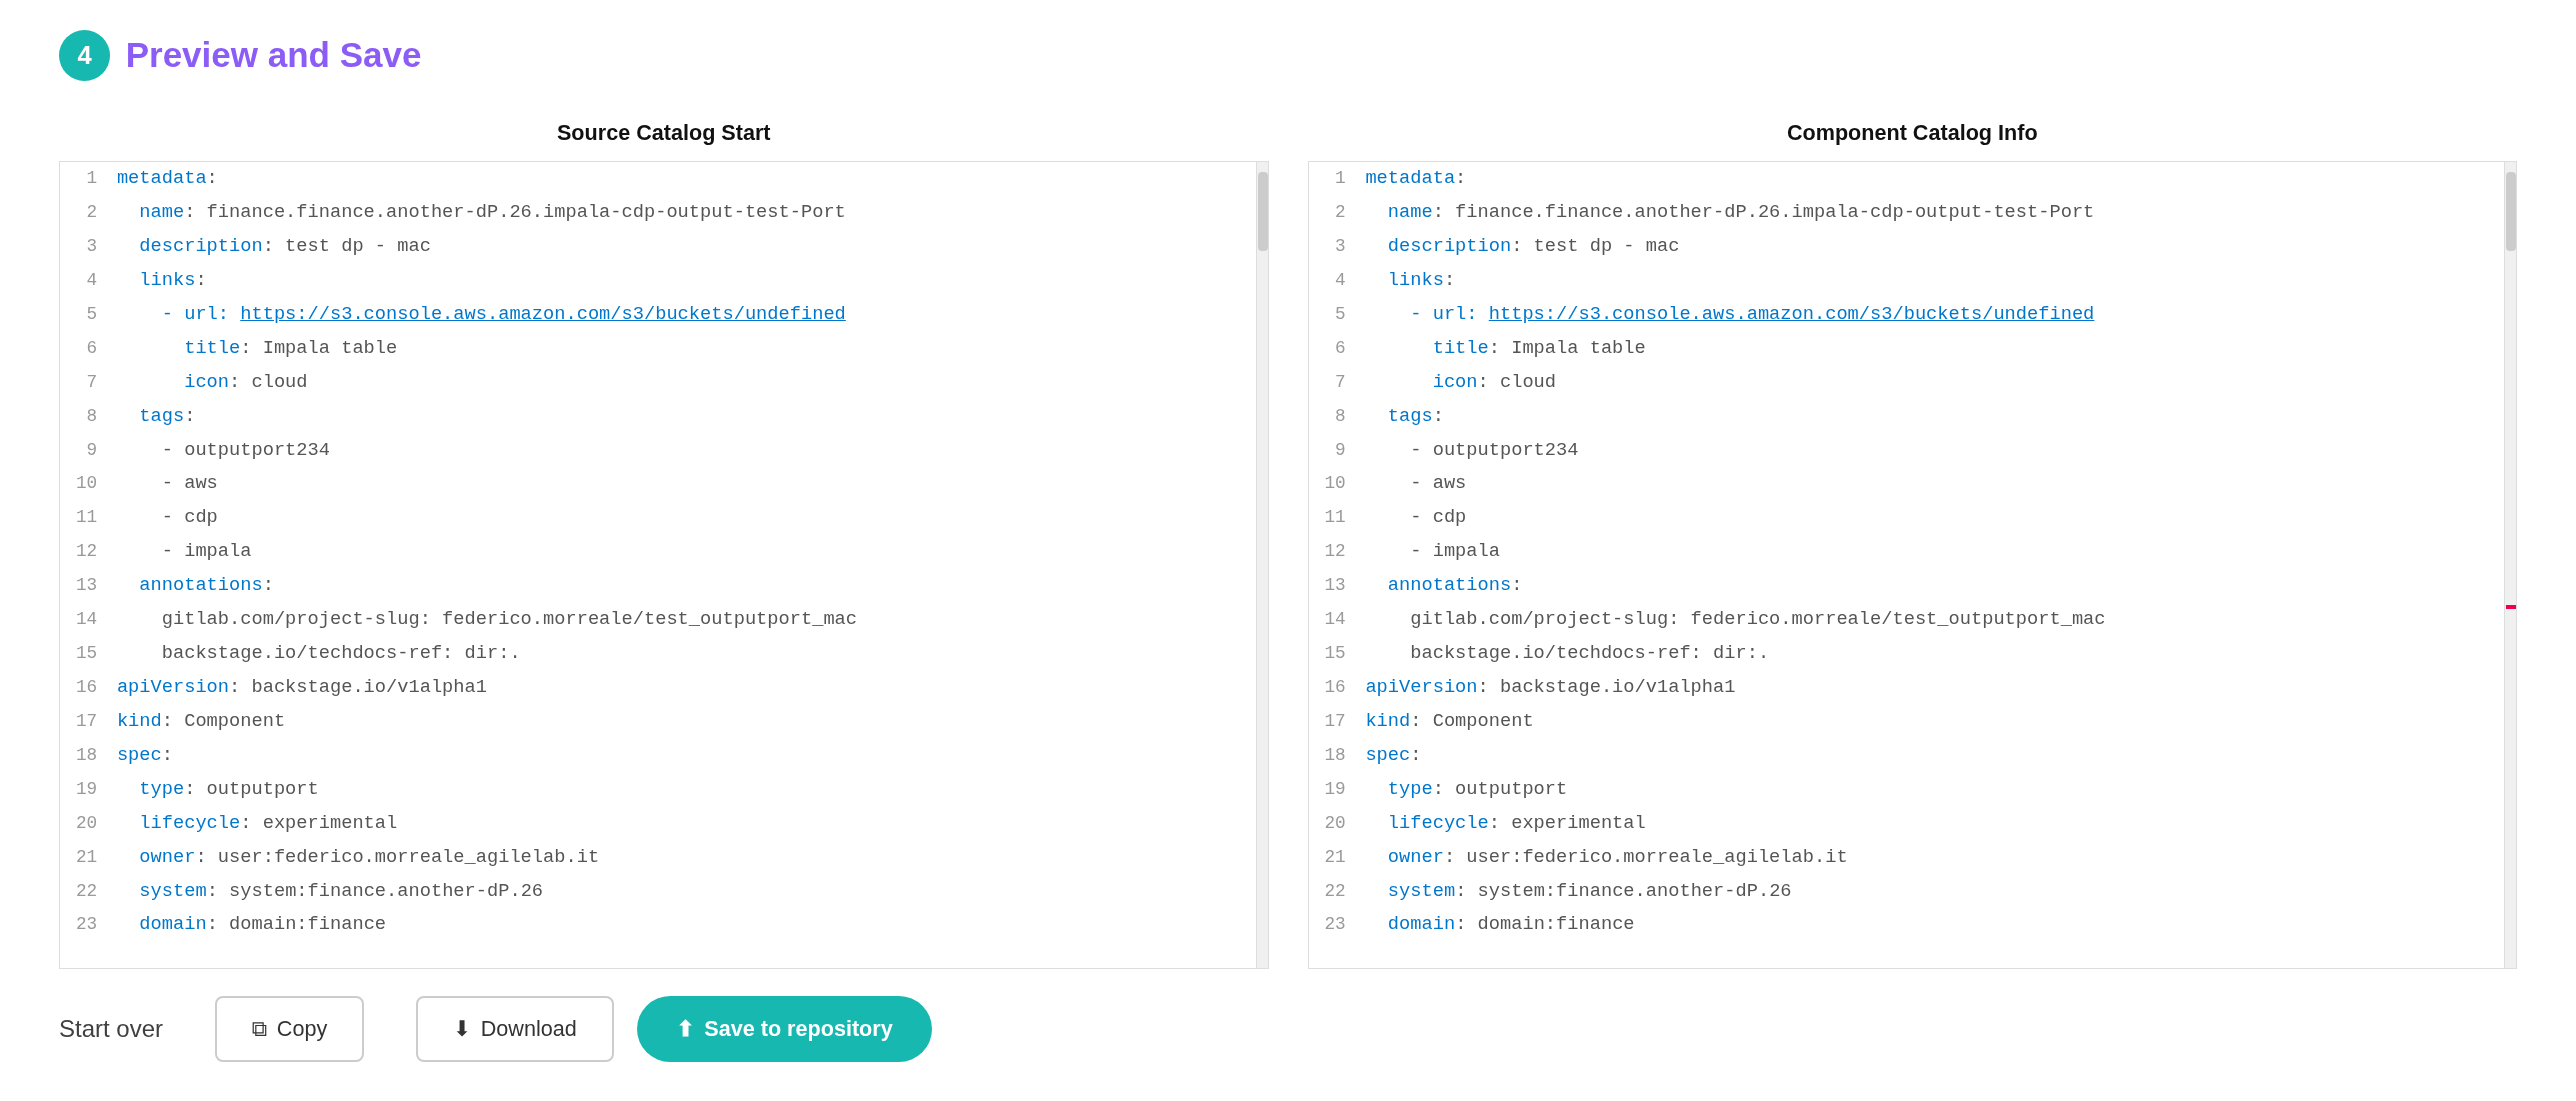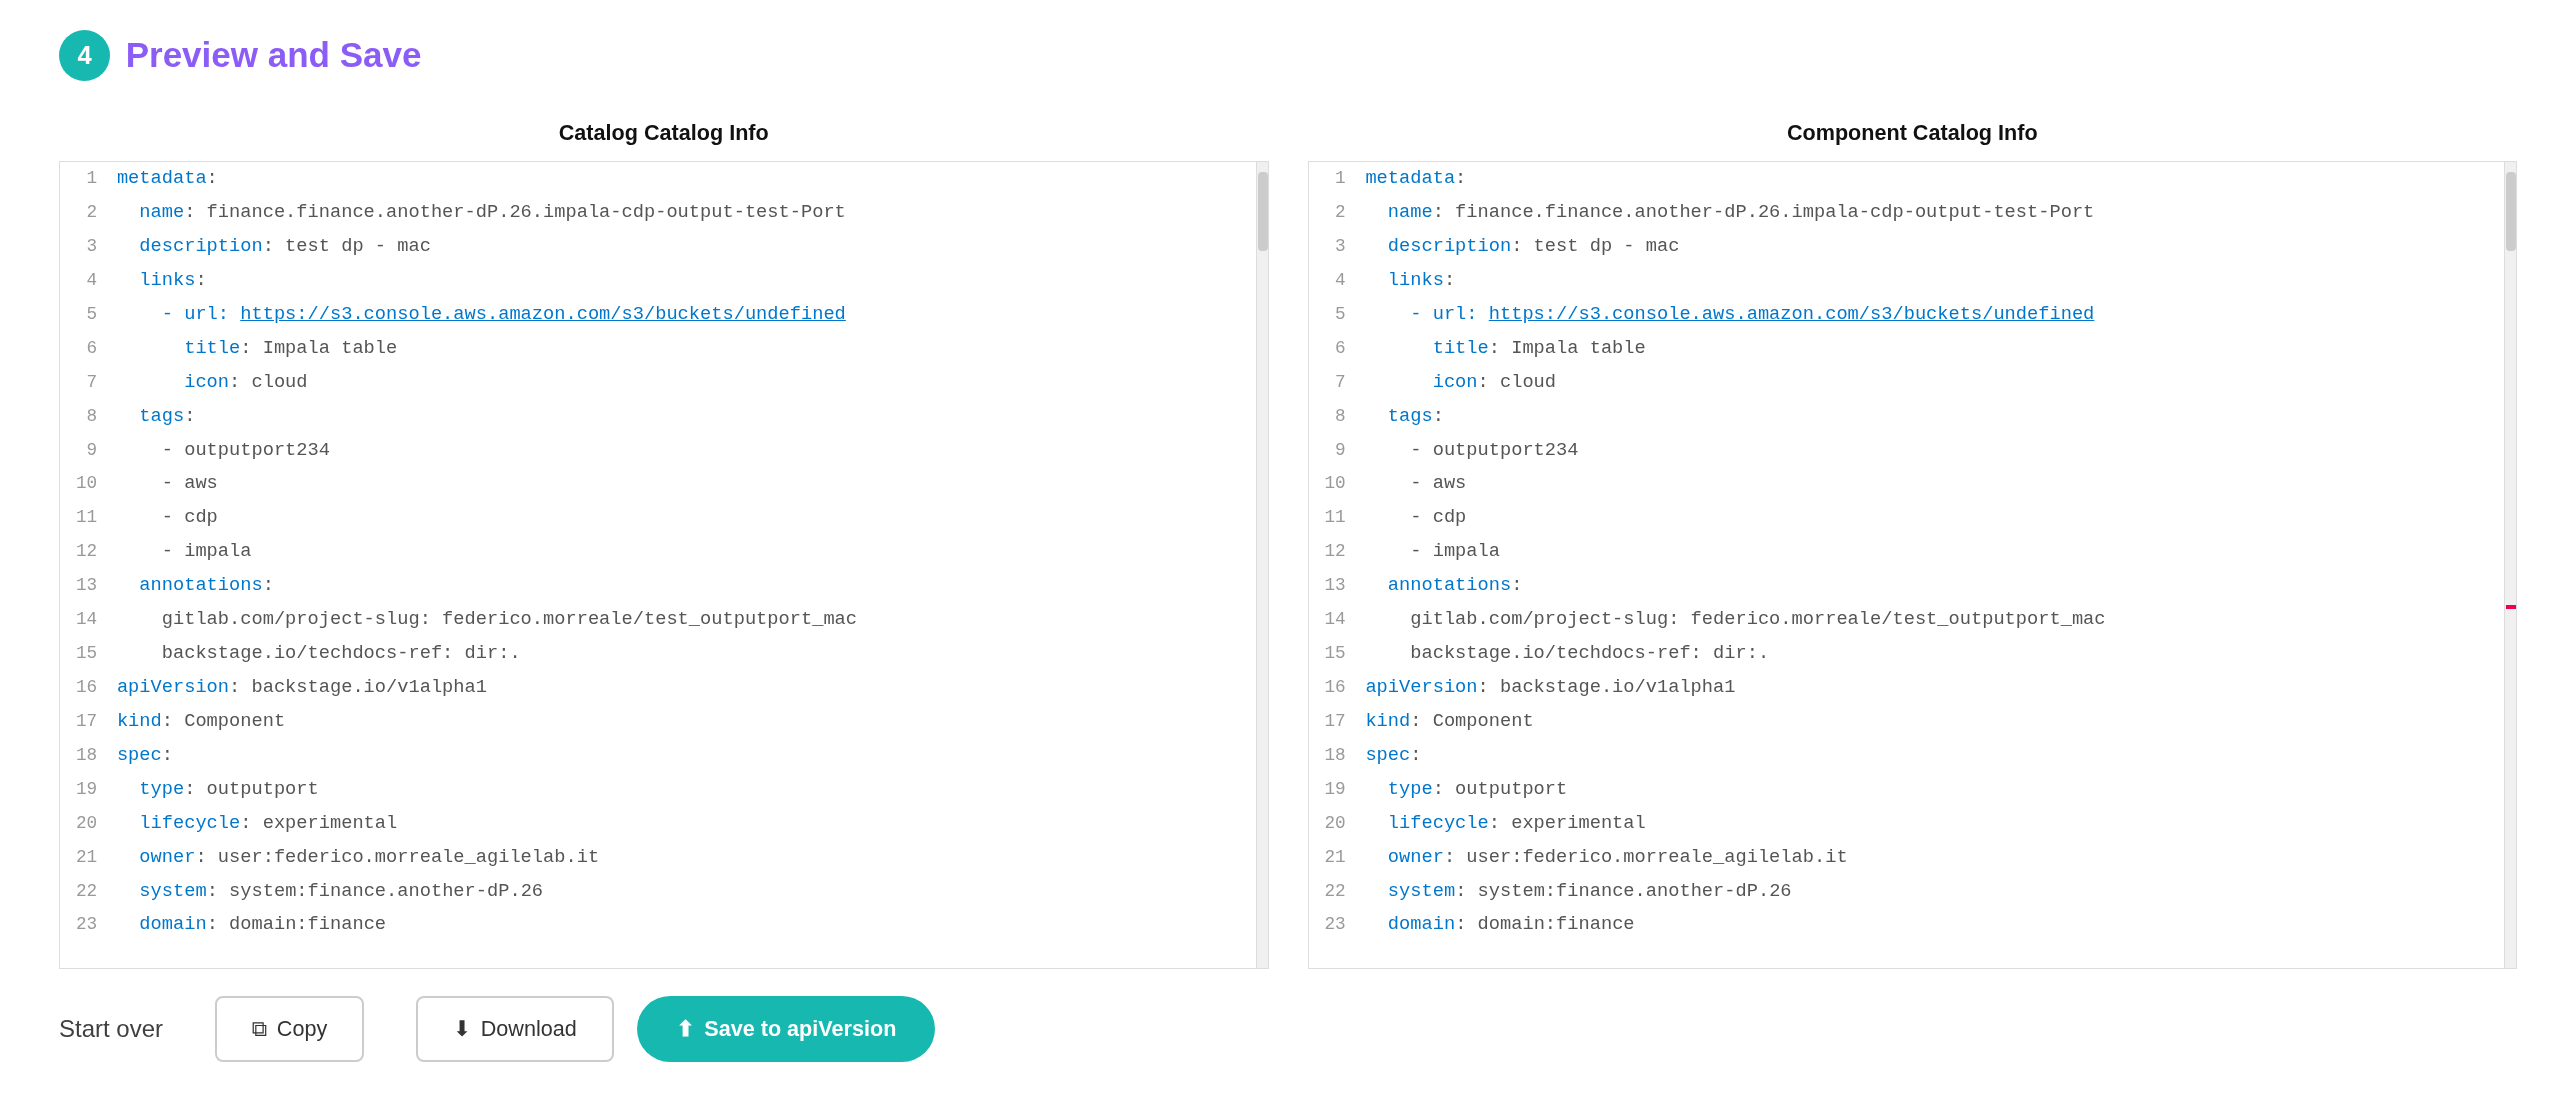--- a/index.html
+++ b/index.html
@@ -202,21 +202,21 @@
 <div class="page-container">
 
   <div class="page-header">
     <div class="step-badge">4</div>
     <h1 class="page-title">Preview and Save</h1>
   </div>
 
   <div class="content-area">
 
     <div class="catalog-panel">
-      <div class="panel-title">Catalog Catalog Info</div>
+      <div class="panel-title">Source Catalog Start</div>
       <div class="code-container">
         <div class="code-scroll">
           <table class="code-table">
             <tbody id="source-tbody">
                 <tr>
                   <td class="line-number">1</td>
                   <td class="line-content"><span style="color:#0077cc">metadata</span>:</td>
                 </tr>
                 <tr>
                   <td class="line-number">2</td>
@@ -430,17 +430,17 @@
     <button class="action-btn">
       <span class="icon-copy"></span>
       <span>Copy</span>
     </button>
     <button class="action-btn">
       <span class="icon-download"></span>
       <span>Download</span>
     </button>
     <button class="save-btn">
       <span class="icon-save"></span>
-      <span>Save to apiVersion</span>
+      <span>Save to repository</span>
     </button>
   </div>
 </div>
 
 
 </body></html>

